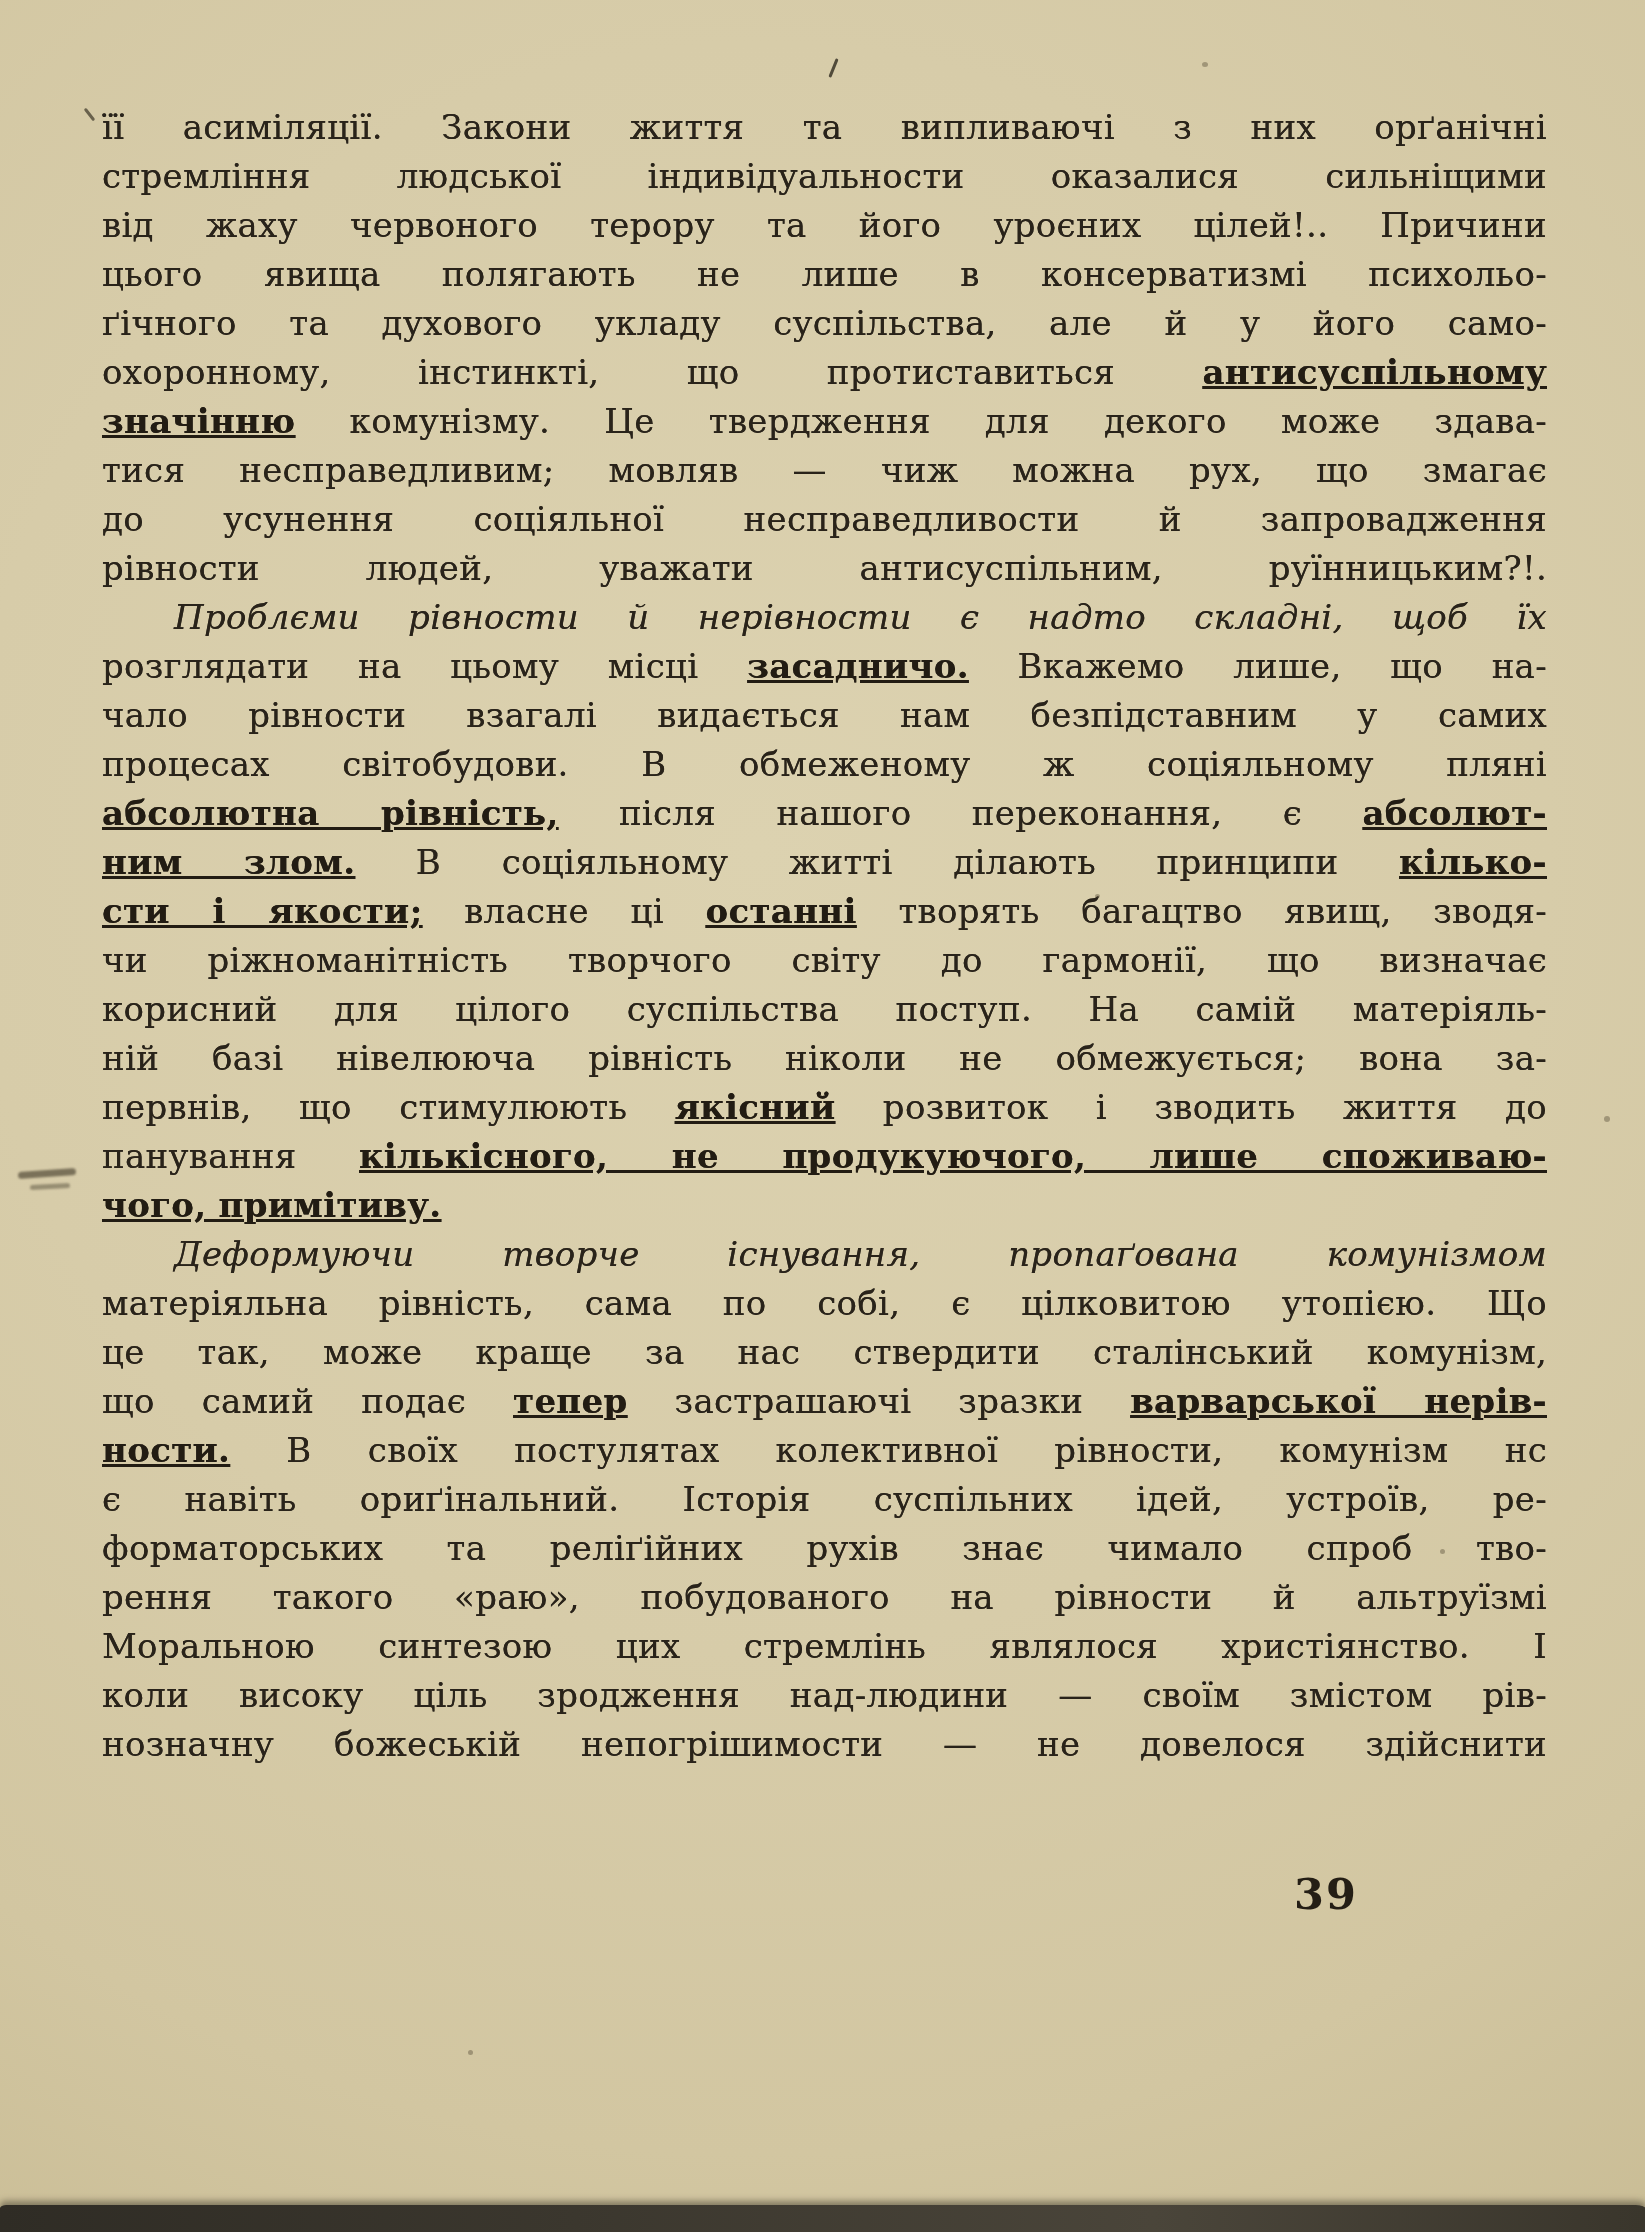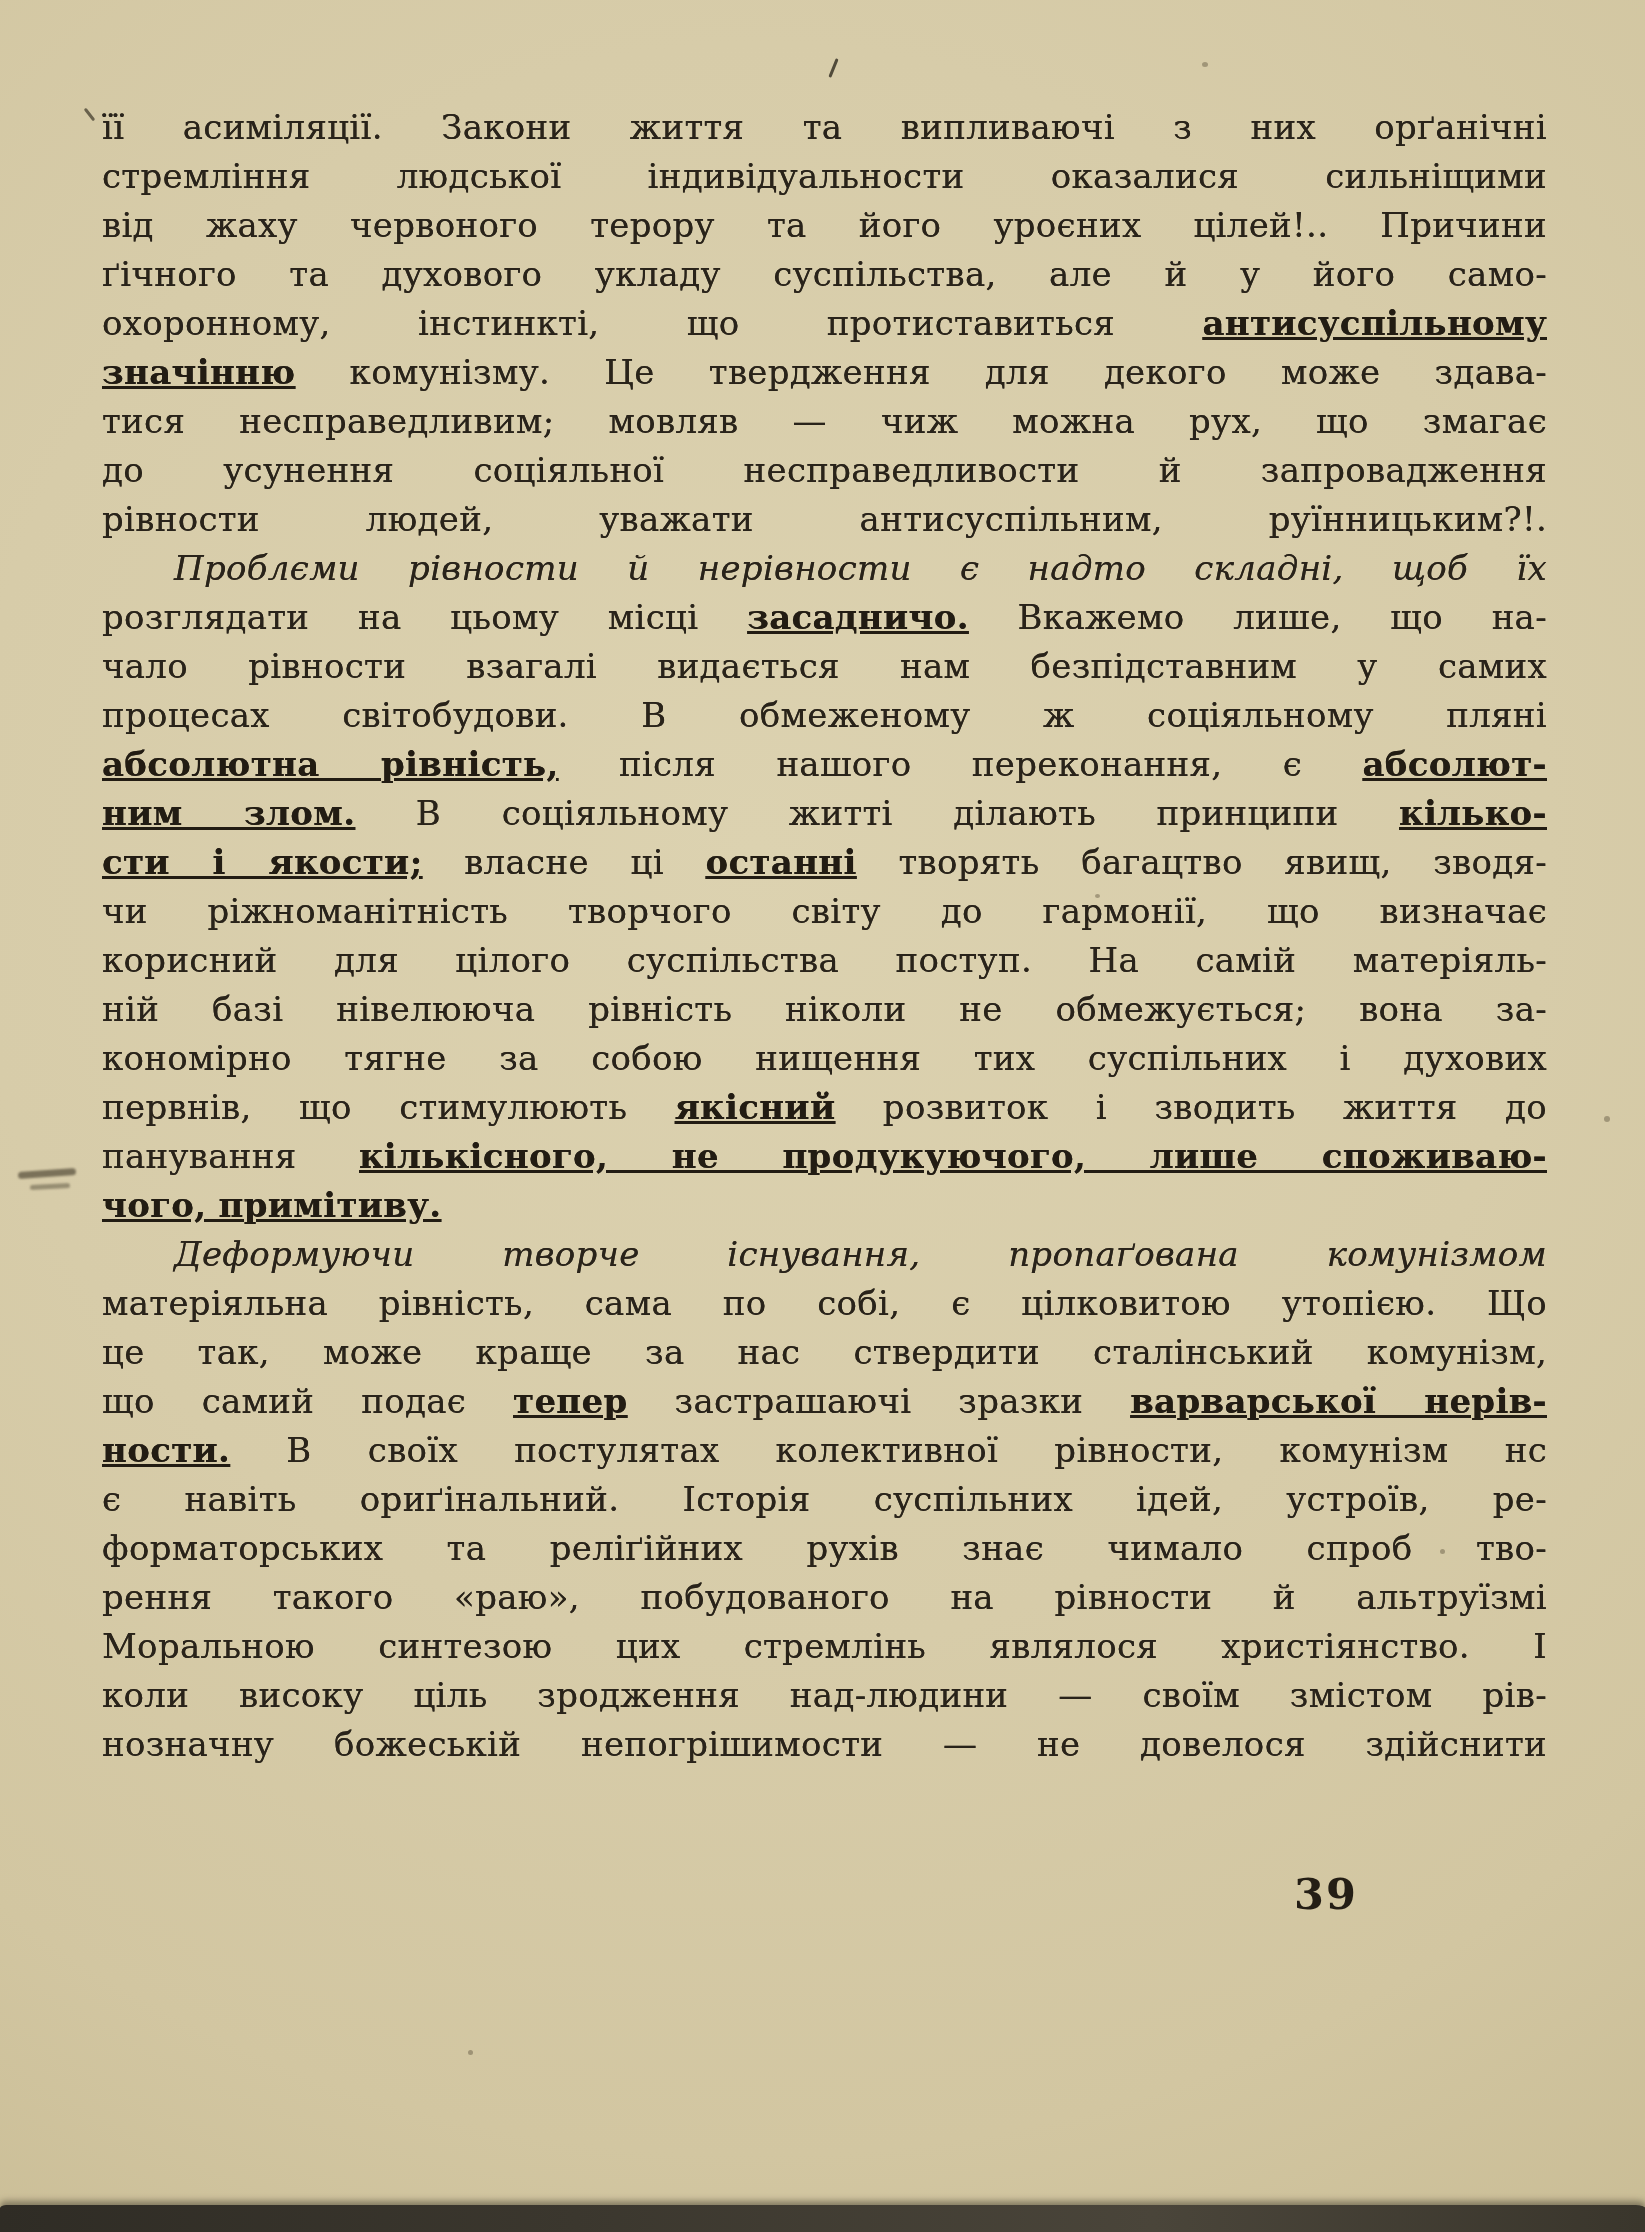--- a/index.html
+++ b/index.html
@@ -75,37 +75,37 @@
   .speck6 { left: 468px;  top: 2050px; width: 5px; height: 5px; }
 </style>
 </head>
 <body>
 
 <div class="page">
   <div class="text-block">
       <div class="line"><span>її асиміляції. Закони життя та випливаючі з них орґанічні</span></div>
       <div class="line"><span>стремління людської індивідуальности оказалися сильніщими</span></div>
       <div class="line"><span>від жаху червоного терору та його уроєних цілей!.. Причини</span></div>
+      <div class="line"><span>цього явища полягають не лише в консерватизмі психольо-</span></div>
       <div class="line"><span>ґічного та духового укладу суспільства, але й у його само-</span></div>
       <div class="line"><span>охоронному, інстинкті, що протиставиться </span><b>антисуспільному</b></div>
       <div class="line"><b>значінню</b><span> комунізму. Це твердження для декого може здава-</span></div>
       <div class="line"><span>тися несправедливим; мовляв — чиж можна рух, що змагає</span></div>
       <div class="line"><span>до усунення соціяльної несправедливости й запровадження</span></div>
       <div class="line"><span>рівности людей, уважати антисуспільним, руїнницьким?!.</span></div>
       <div class="line indent"><span>Проблєми рівности й нерівности є надто складні, щоб їх</span></div>
       <div class="line"><span>розглядати на цьому місці </span><b>засадничо.</b><span> Вкажемо лише, що на-</span></div>
       <div class="line"><span>чало рівности взагалі видається нам безпідставним у самих</span></div>
       <div class="line"><span>процесах світобудови. В обмеженому ж соціяльному пляні</span></div>
       <div class="line"><b>абсолютна рівність,</b><span> після нашого переконання, є </span><b>абсолют-</b></div>
       <div class="line"><b>ним злом.</b><span> В соціяльному житті ділають принципи </span><b>кілько-</b></div>
       <div class="line"><b>сти і якости;</b><span> власне ці </span><b>останні</b><span> творять багацтво явищ, зводя-</span></div>
       <div class="line"><span>чи ріжноманітність творчого світу до гармонії, що визначає</span></div>
       <div class="line"><span>корисний для цілого суспільства поступ. На самій матеріяль-</span></div>
       <div class="line"><span>ній базі нівелююча рівність ніколи не обмежується; вона за-</span></div>
-      <div class="line"><span>кономірно тягне за собою нищення тих суспільних і духових</span></div>
       <div class="line"><span>первнів, що стимулюють </span><b>якісний</b><span> розвиток і зводить життя до</span></div>
       <div class="line"><span>панування </span><b>кількісного, не продукуючого, лише споживаю-</b></div>
       <div class="line left"><b>чого, примітиву.</b></div>
       <div class="line indent"><span>Деформуючи творче існування, пропаґована комунізмом</span></div>
       <div class="line"><span>матеріяльна рівність, сама по собі, є цілковитою утопією. Що</span></div>
       <div class="line"><span>це так, може краще за нас ствердити сталінський комунізм,</span></div>
       <div class="line"><span>що самий подає </span><b>тепер</b><span> застрашаючі зразки </span><b>варварської нерів-</b></div>
       <div class="line"><b>ности.</b><span> В своїх постулятах колективної рівности, комунізм нс</span></div>
       <div class="line"><span>є навіть ориґінальний. Історія суспільних ідей, устроїв, ре-</span></div>
       <div class="line"><span>форматорських та реліґійних рухів знає чимало спроб тво-</span></div>

